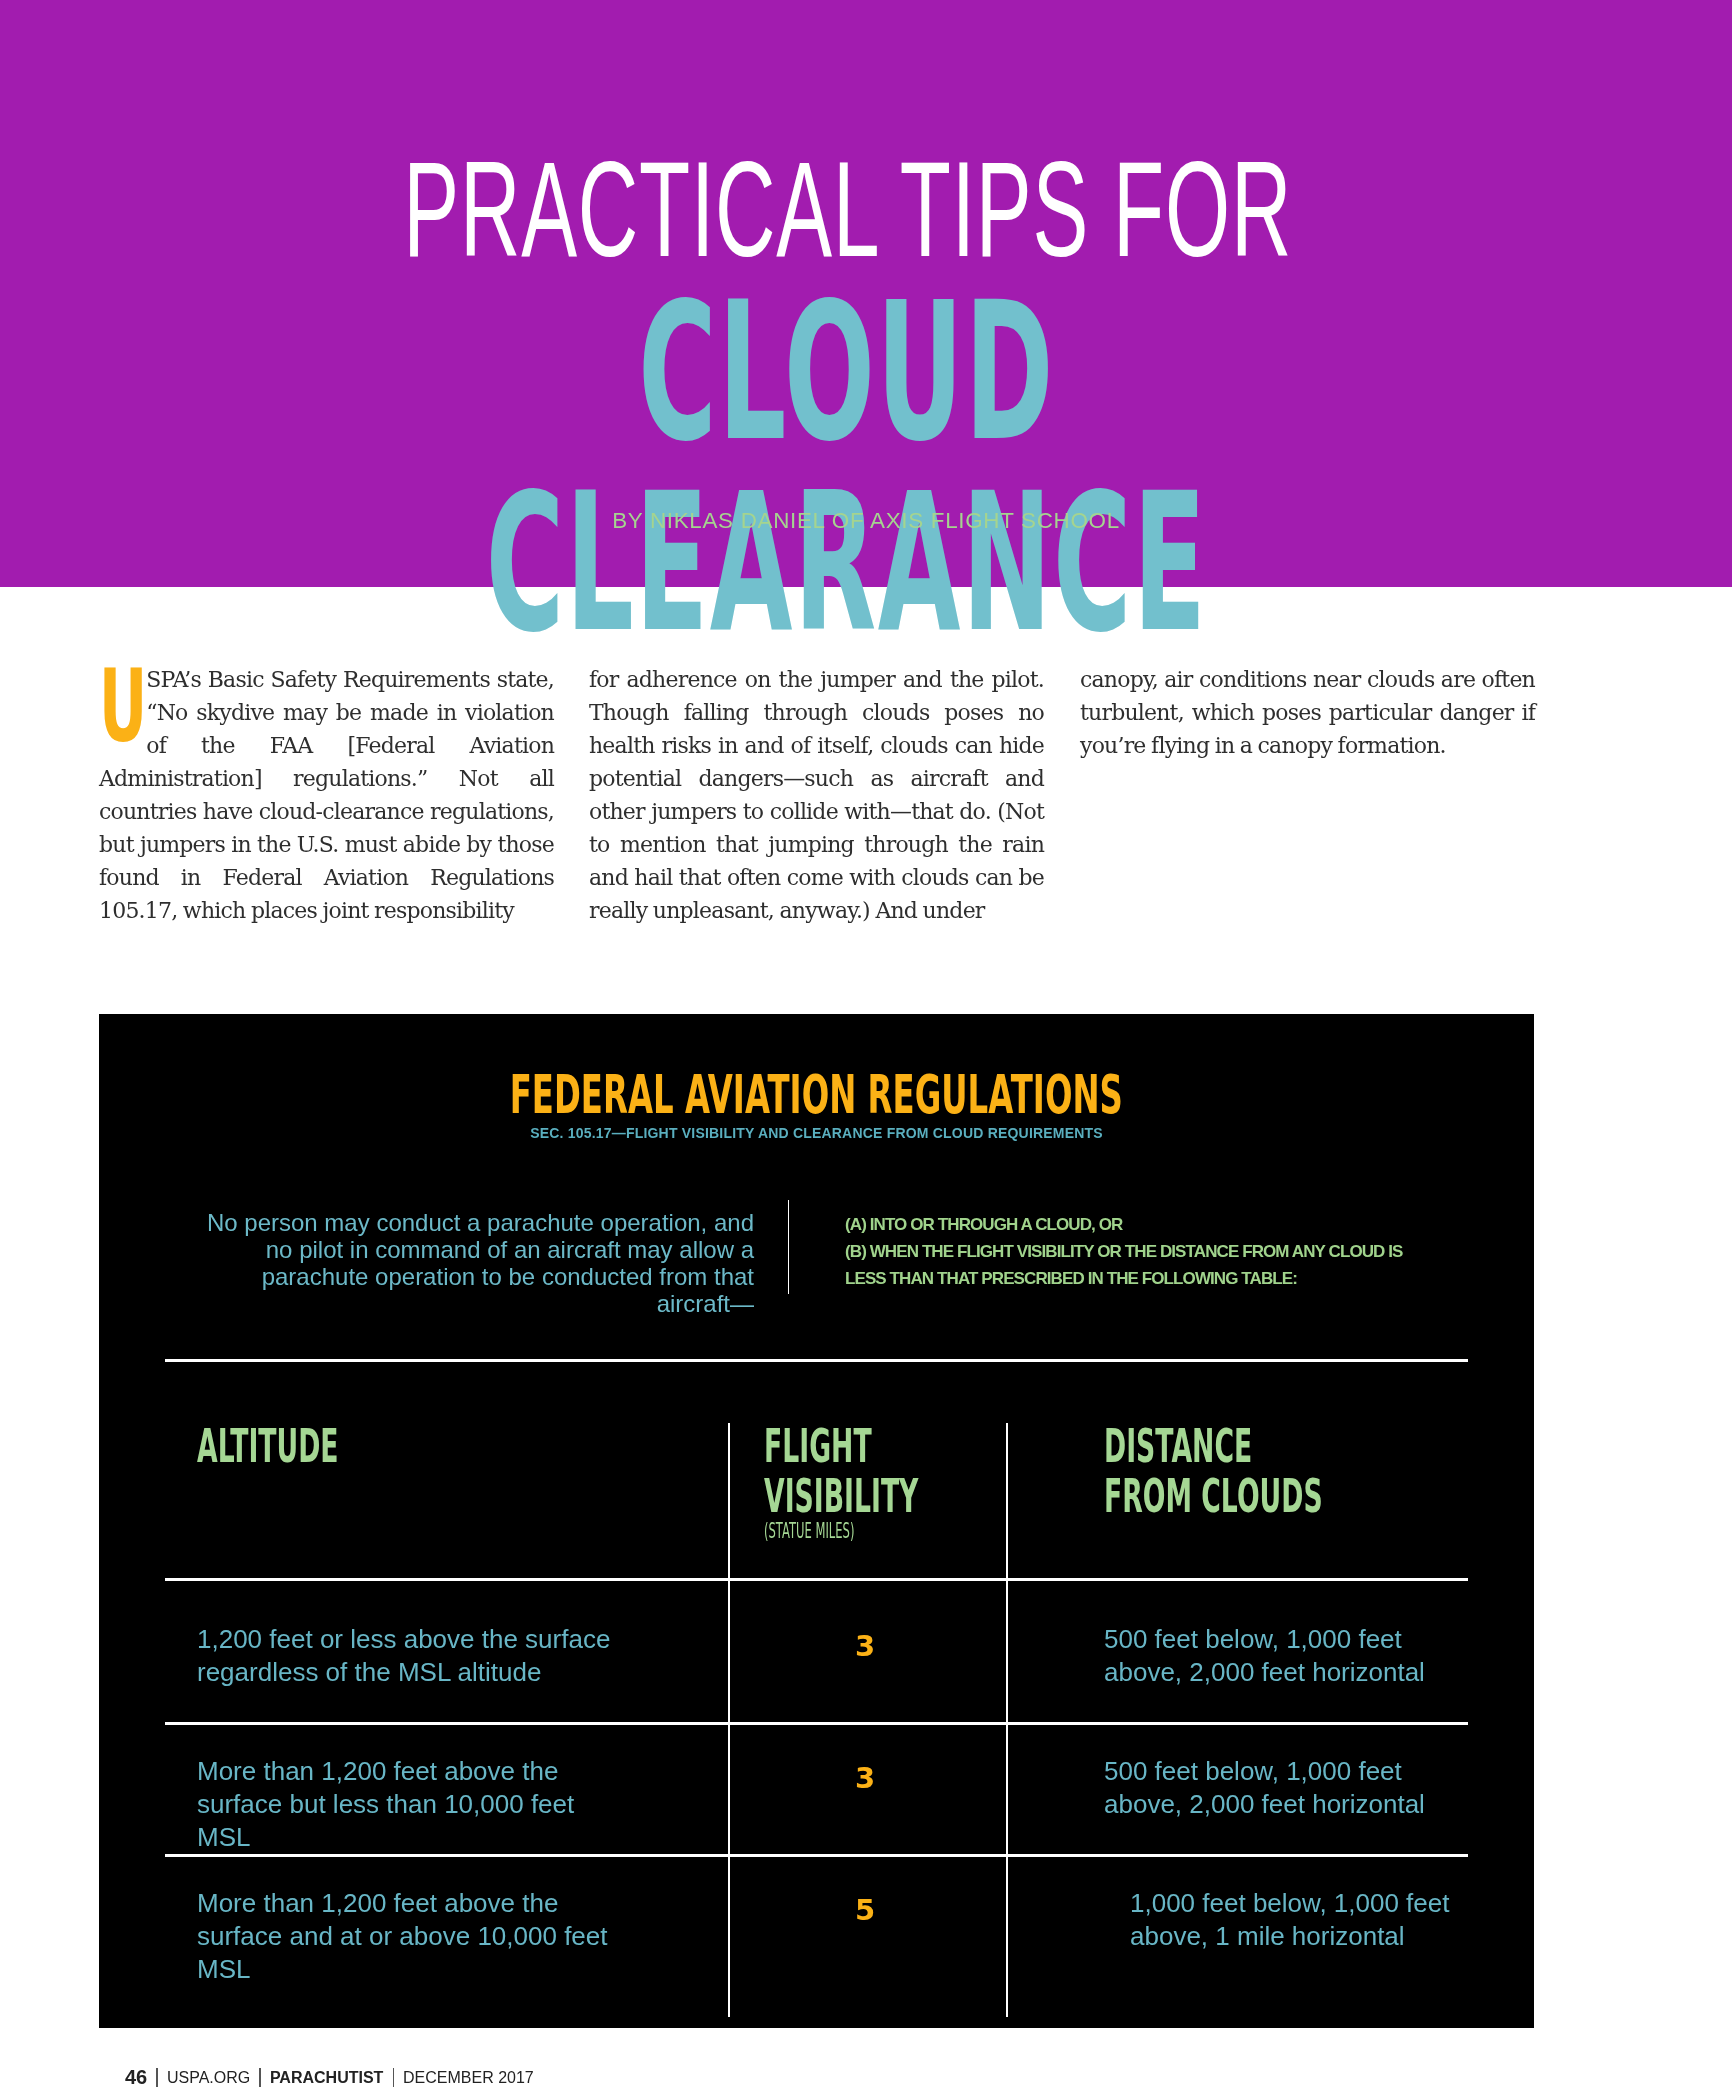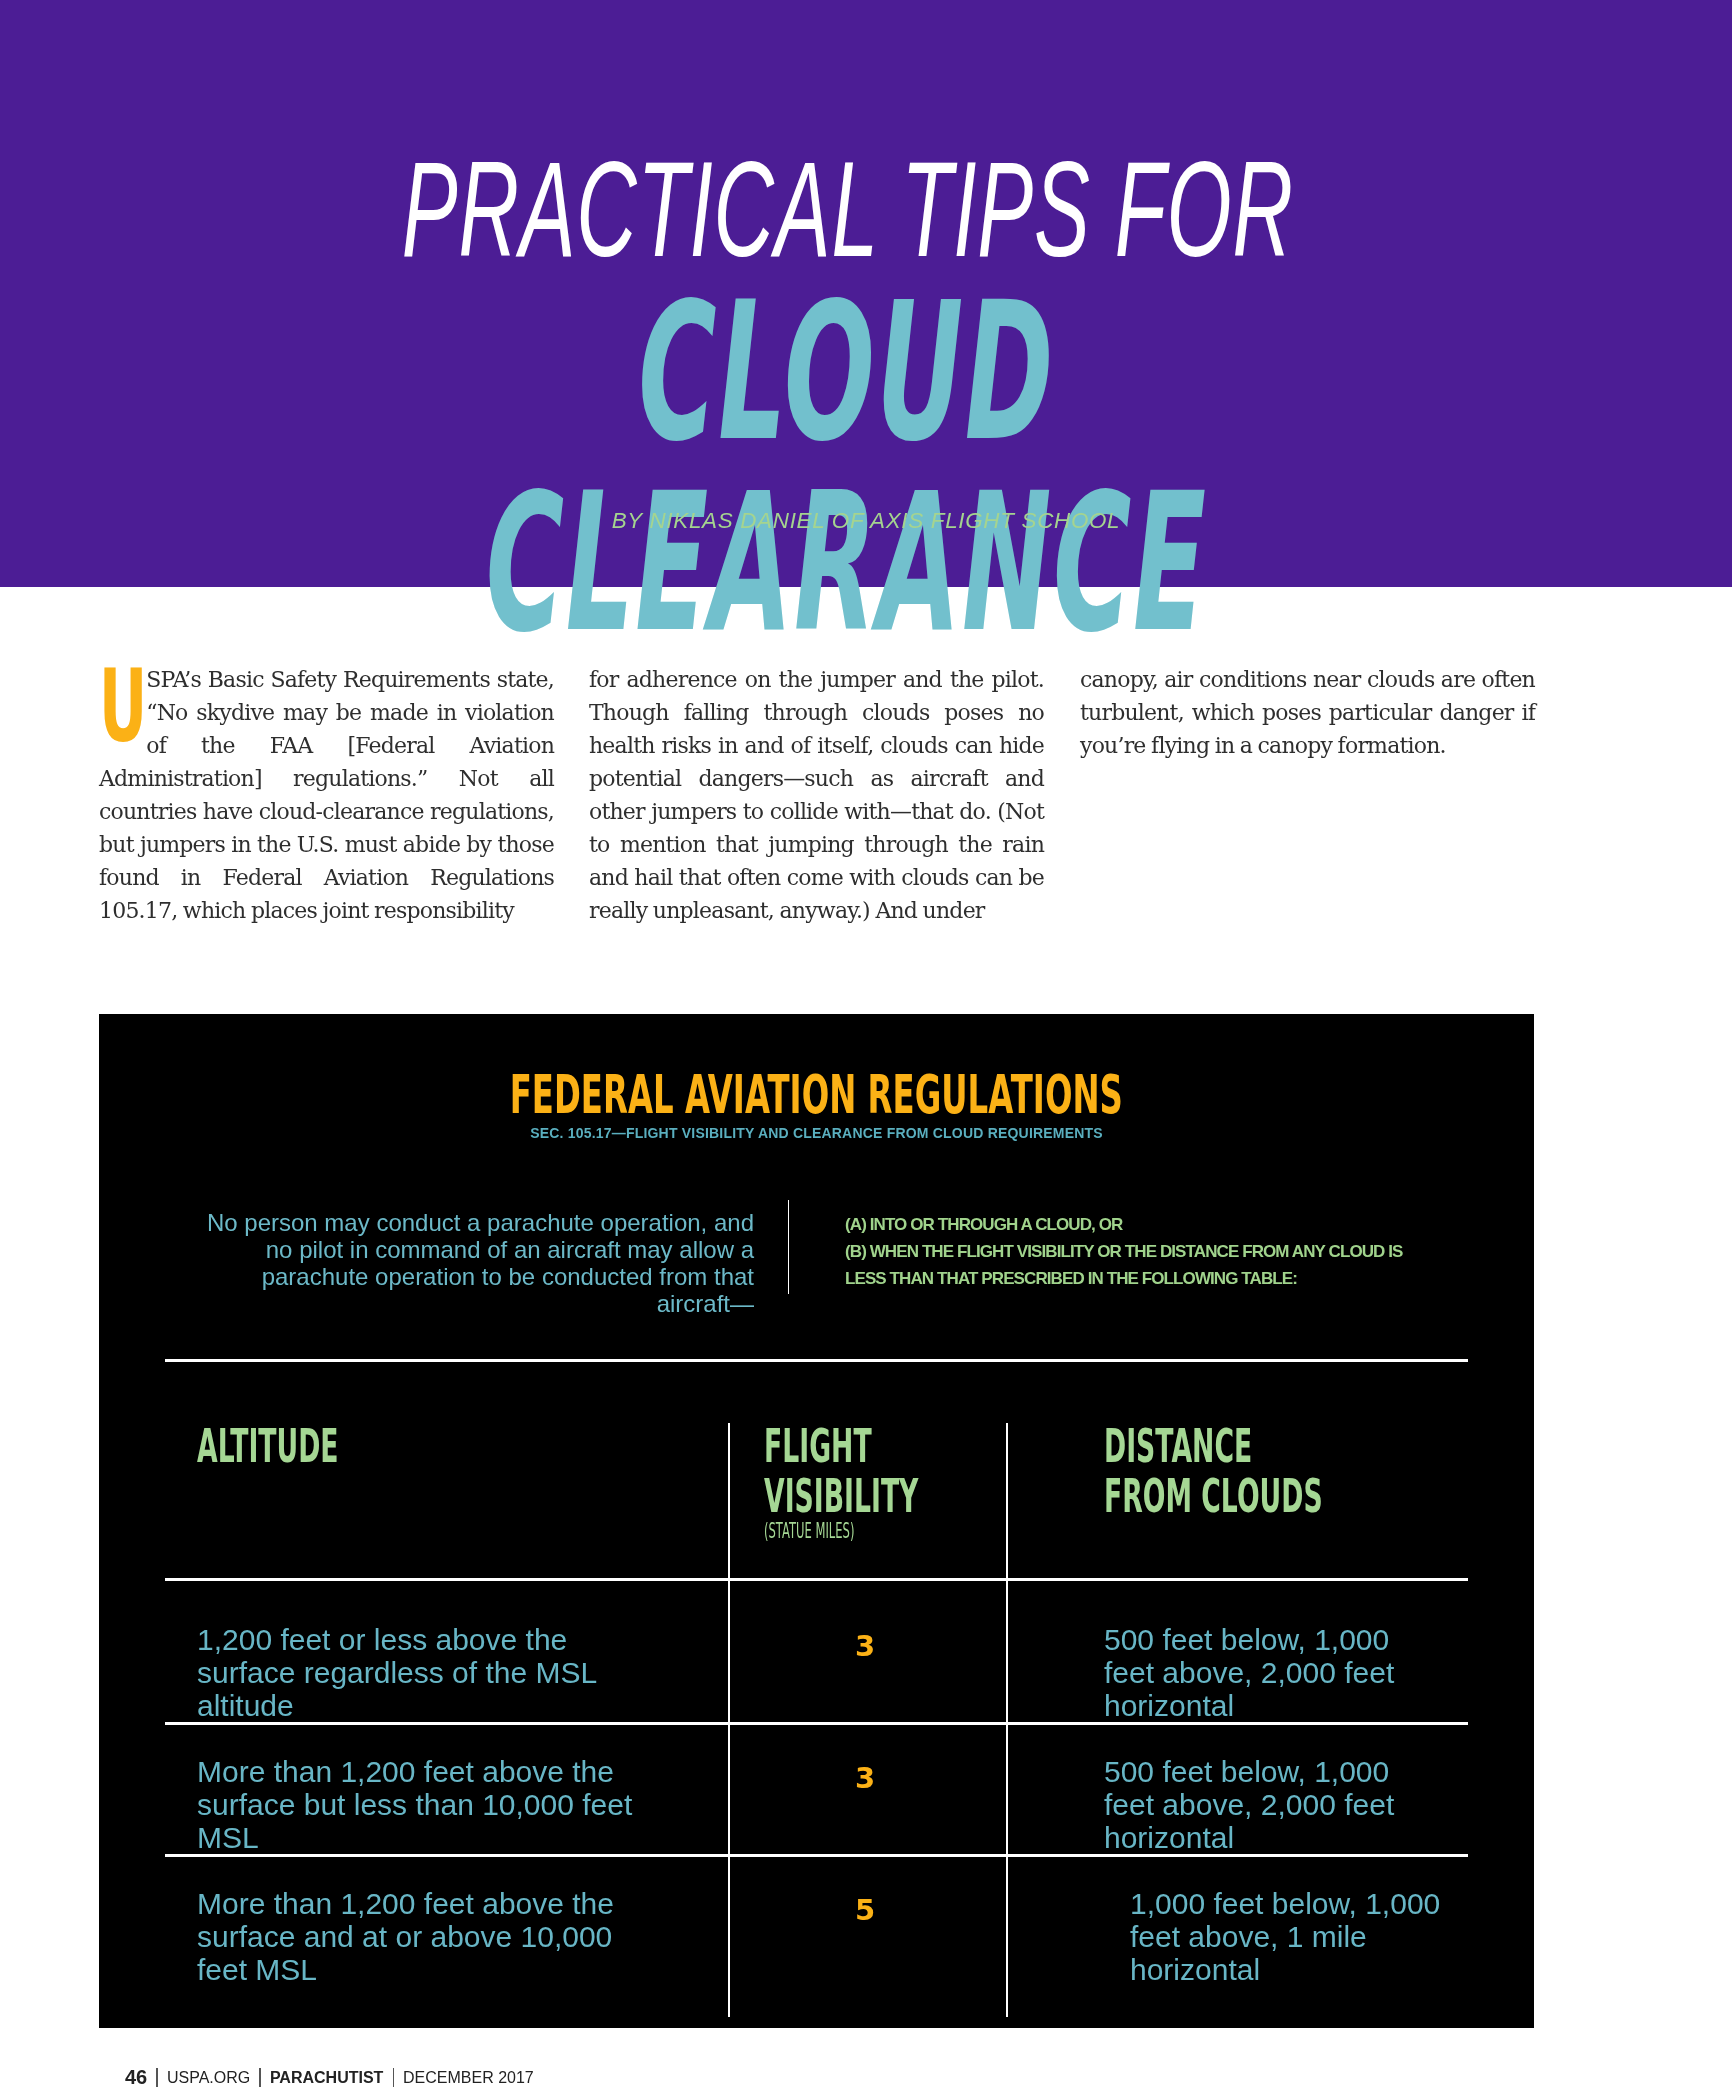--- a/index.html
+++ b/index.html
@@ -3,22 +3,21 @@
 <meta charset="utf-8">
 <style>
   html, body { margin: 0; padding: 0; }
   body {
     width: 1732px; height: 2097px; background: #ffffff;
     position: relative; overflow: hidden;
     font-family: "Liberation Sans", sans-serif;
   }
   .hero {
     position: absolute; left: 0; top: 0; width: 1732px; height: 587px;
-    background: #4c1d95;
-    font-style: italic;
+    background: #a21caf;
   }
   .hero-line1 {
     position: absolute; left: 0; width: 1732px; top: 142px;
     text-align: center; color: #ffffff;
     font-family: "Liberation Sans Narrow", "Liberation Sans", sans-serif;
     font-weight: 100; font-size: 135px; line-height: 135px;
     letter-spacing: 1.3px;
     transform: scaleX(0.62); transform-origin: 818px 0;
     -webkit-text-stroke: 0px;
     font-stretch: ultra-condensed;
@@ -92,21 +91,21 @@
     font-size: 46px; line-height: 50px;
     transform: scaleX(0.58); transform-origin: 0 0; white-space: nowrap;
   }
   .th-sub {
     position: absolute; color: #a5d794; font-family: "DejaVu Sans", sans-serif;
     font-size: 21px; line-height: 21px; font-weight: normal;
     transform: scaleX(0.55); transform-origin: 0 0; white-space: nowrap;
   }
   .td {
     position: absolute; color: #68b6c6; font-family: "Liberation Sans", sans-serif;
-    font-size: 30px; line-height: 33px; width: 462px;
+    font-size: 26px; line-height: 33px; width: 462px;
   }
   .num {
     position: absolute; color: #fbb116; font-family: "DejaVu Sans", sans-serif;
     font-weight: bold; font-size: 29px; width: 66px; text-align: center;
   }
   .footer {
     position: absolute; left: 98px; top: 2066px;
     font-family: "Liberation Sans", sans-serif; font-size: 16px; color: #222;
     display: flex; align-items: center; margin-left: 27px;
   }

